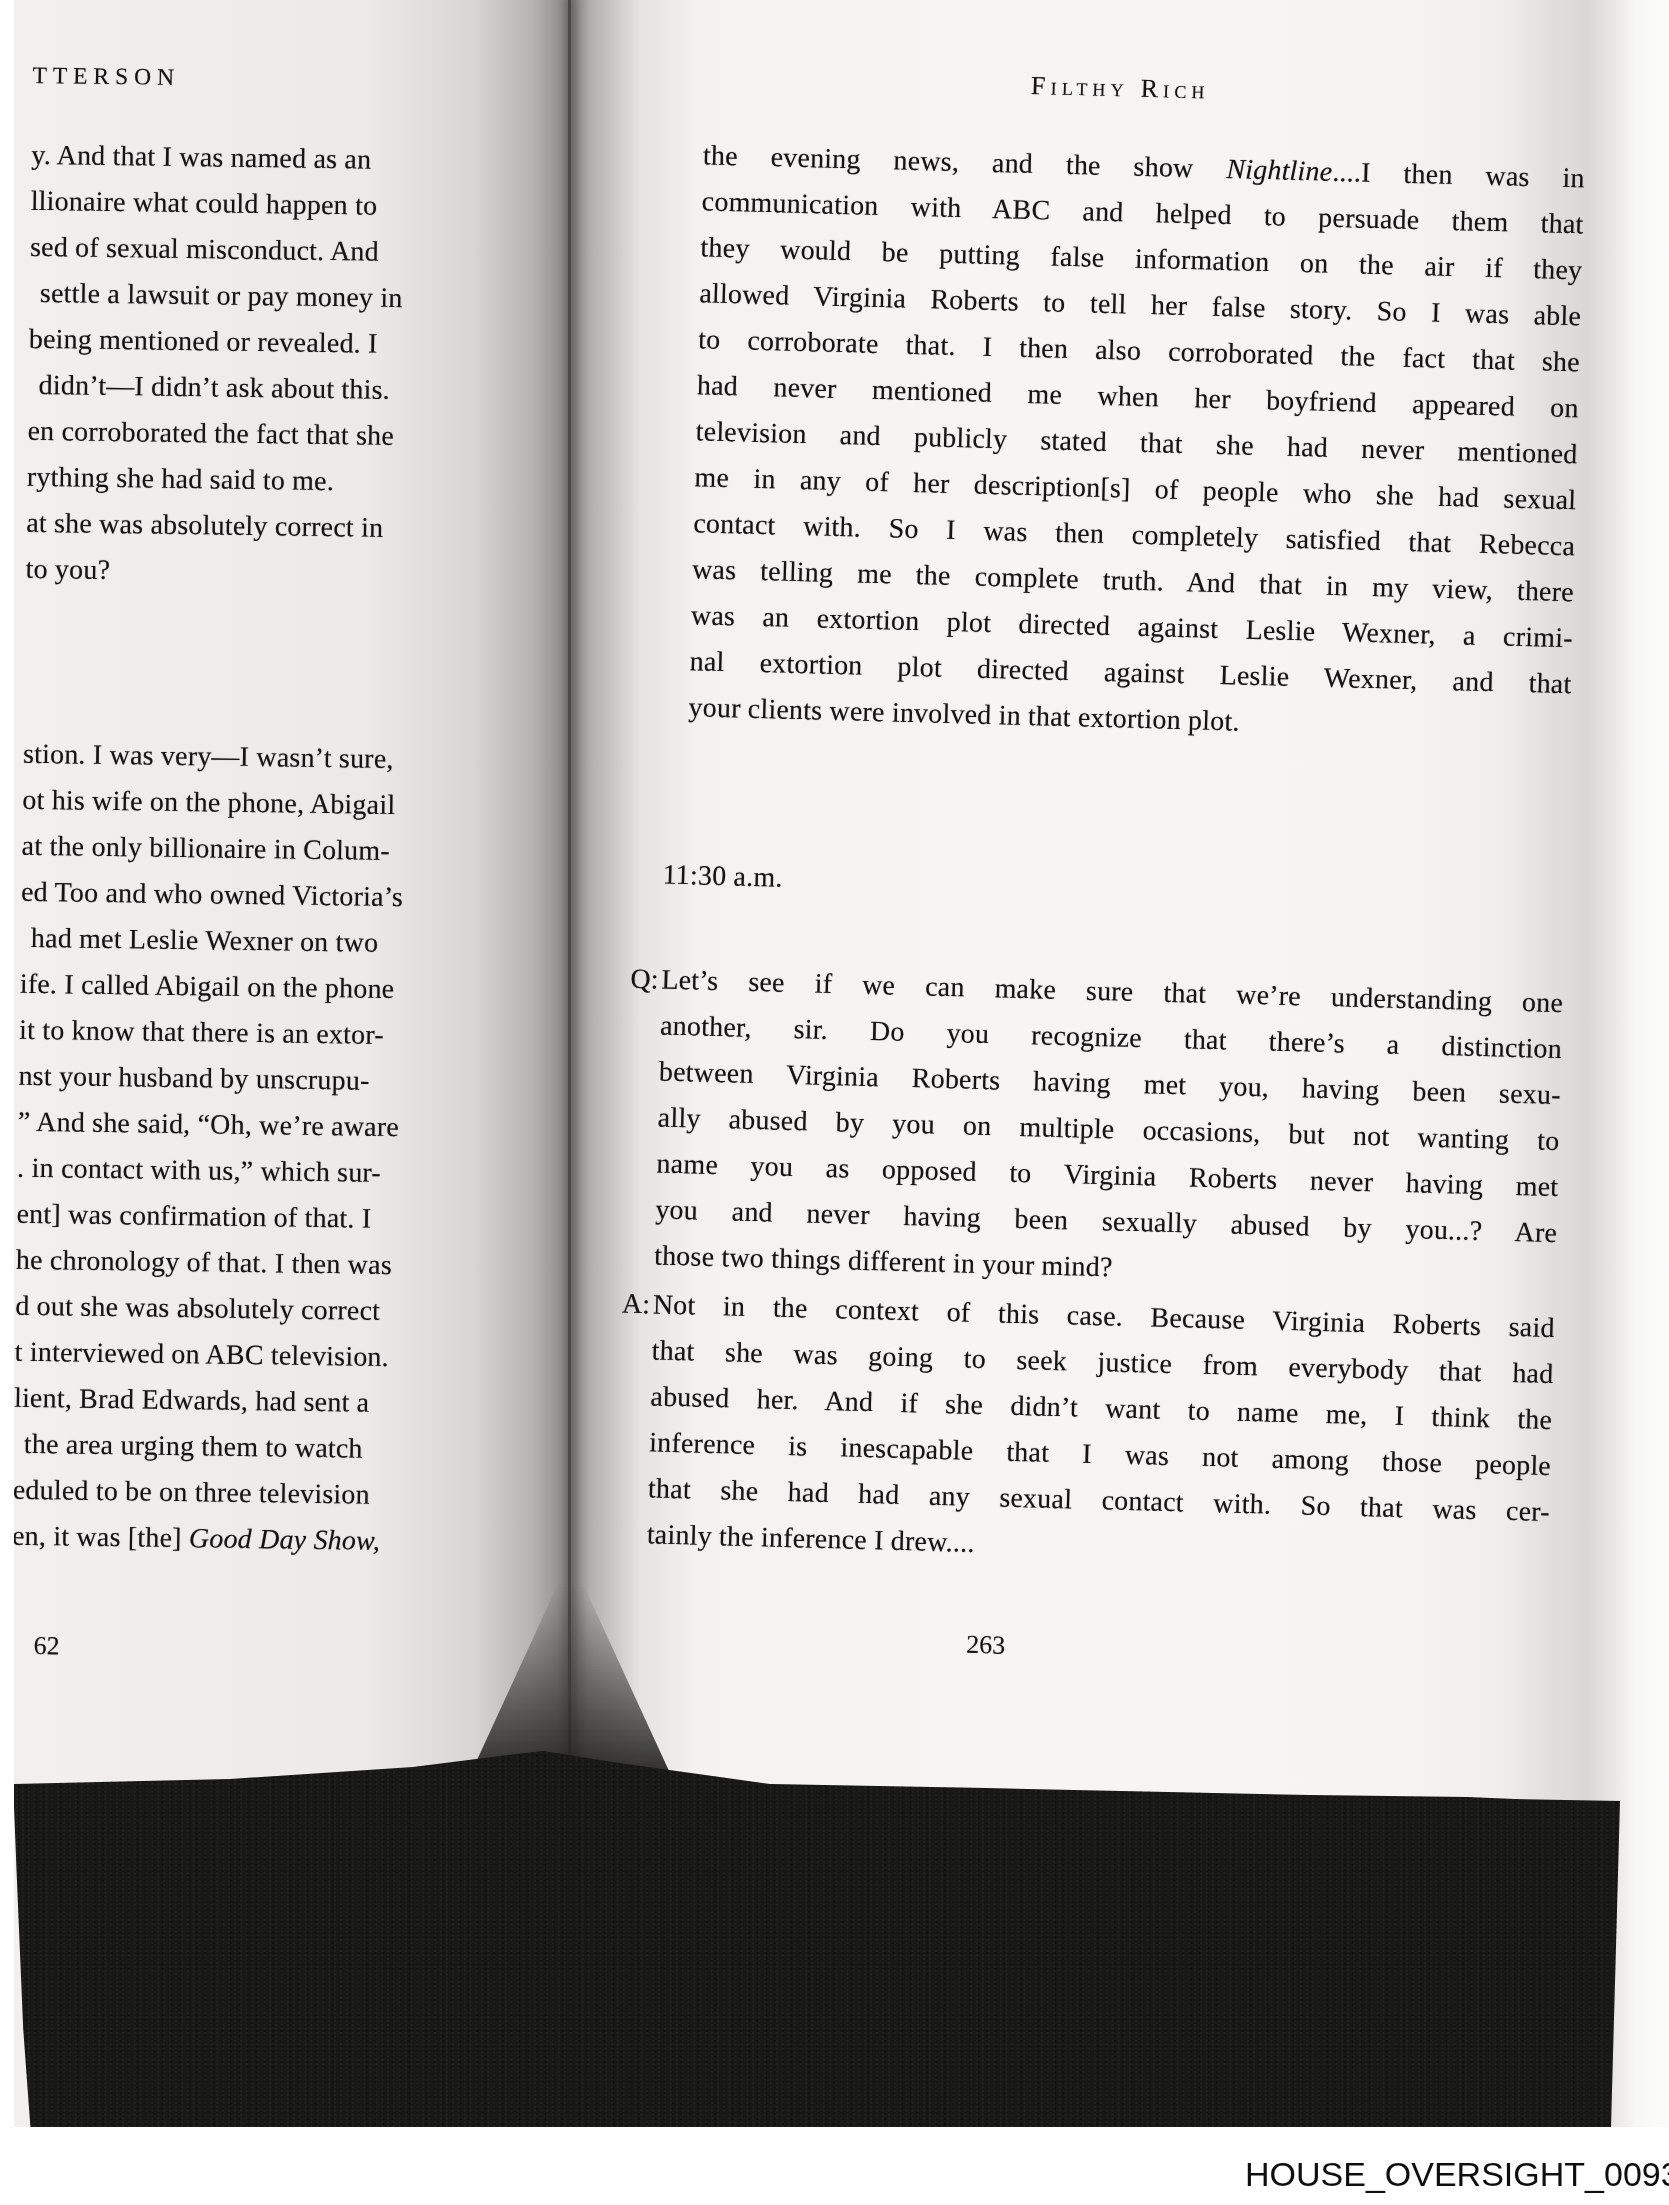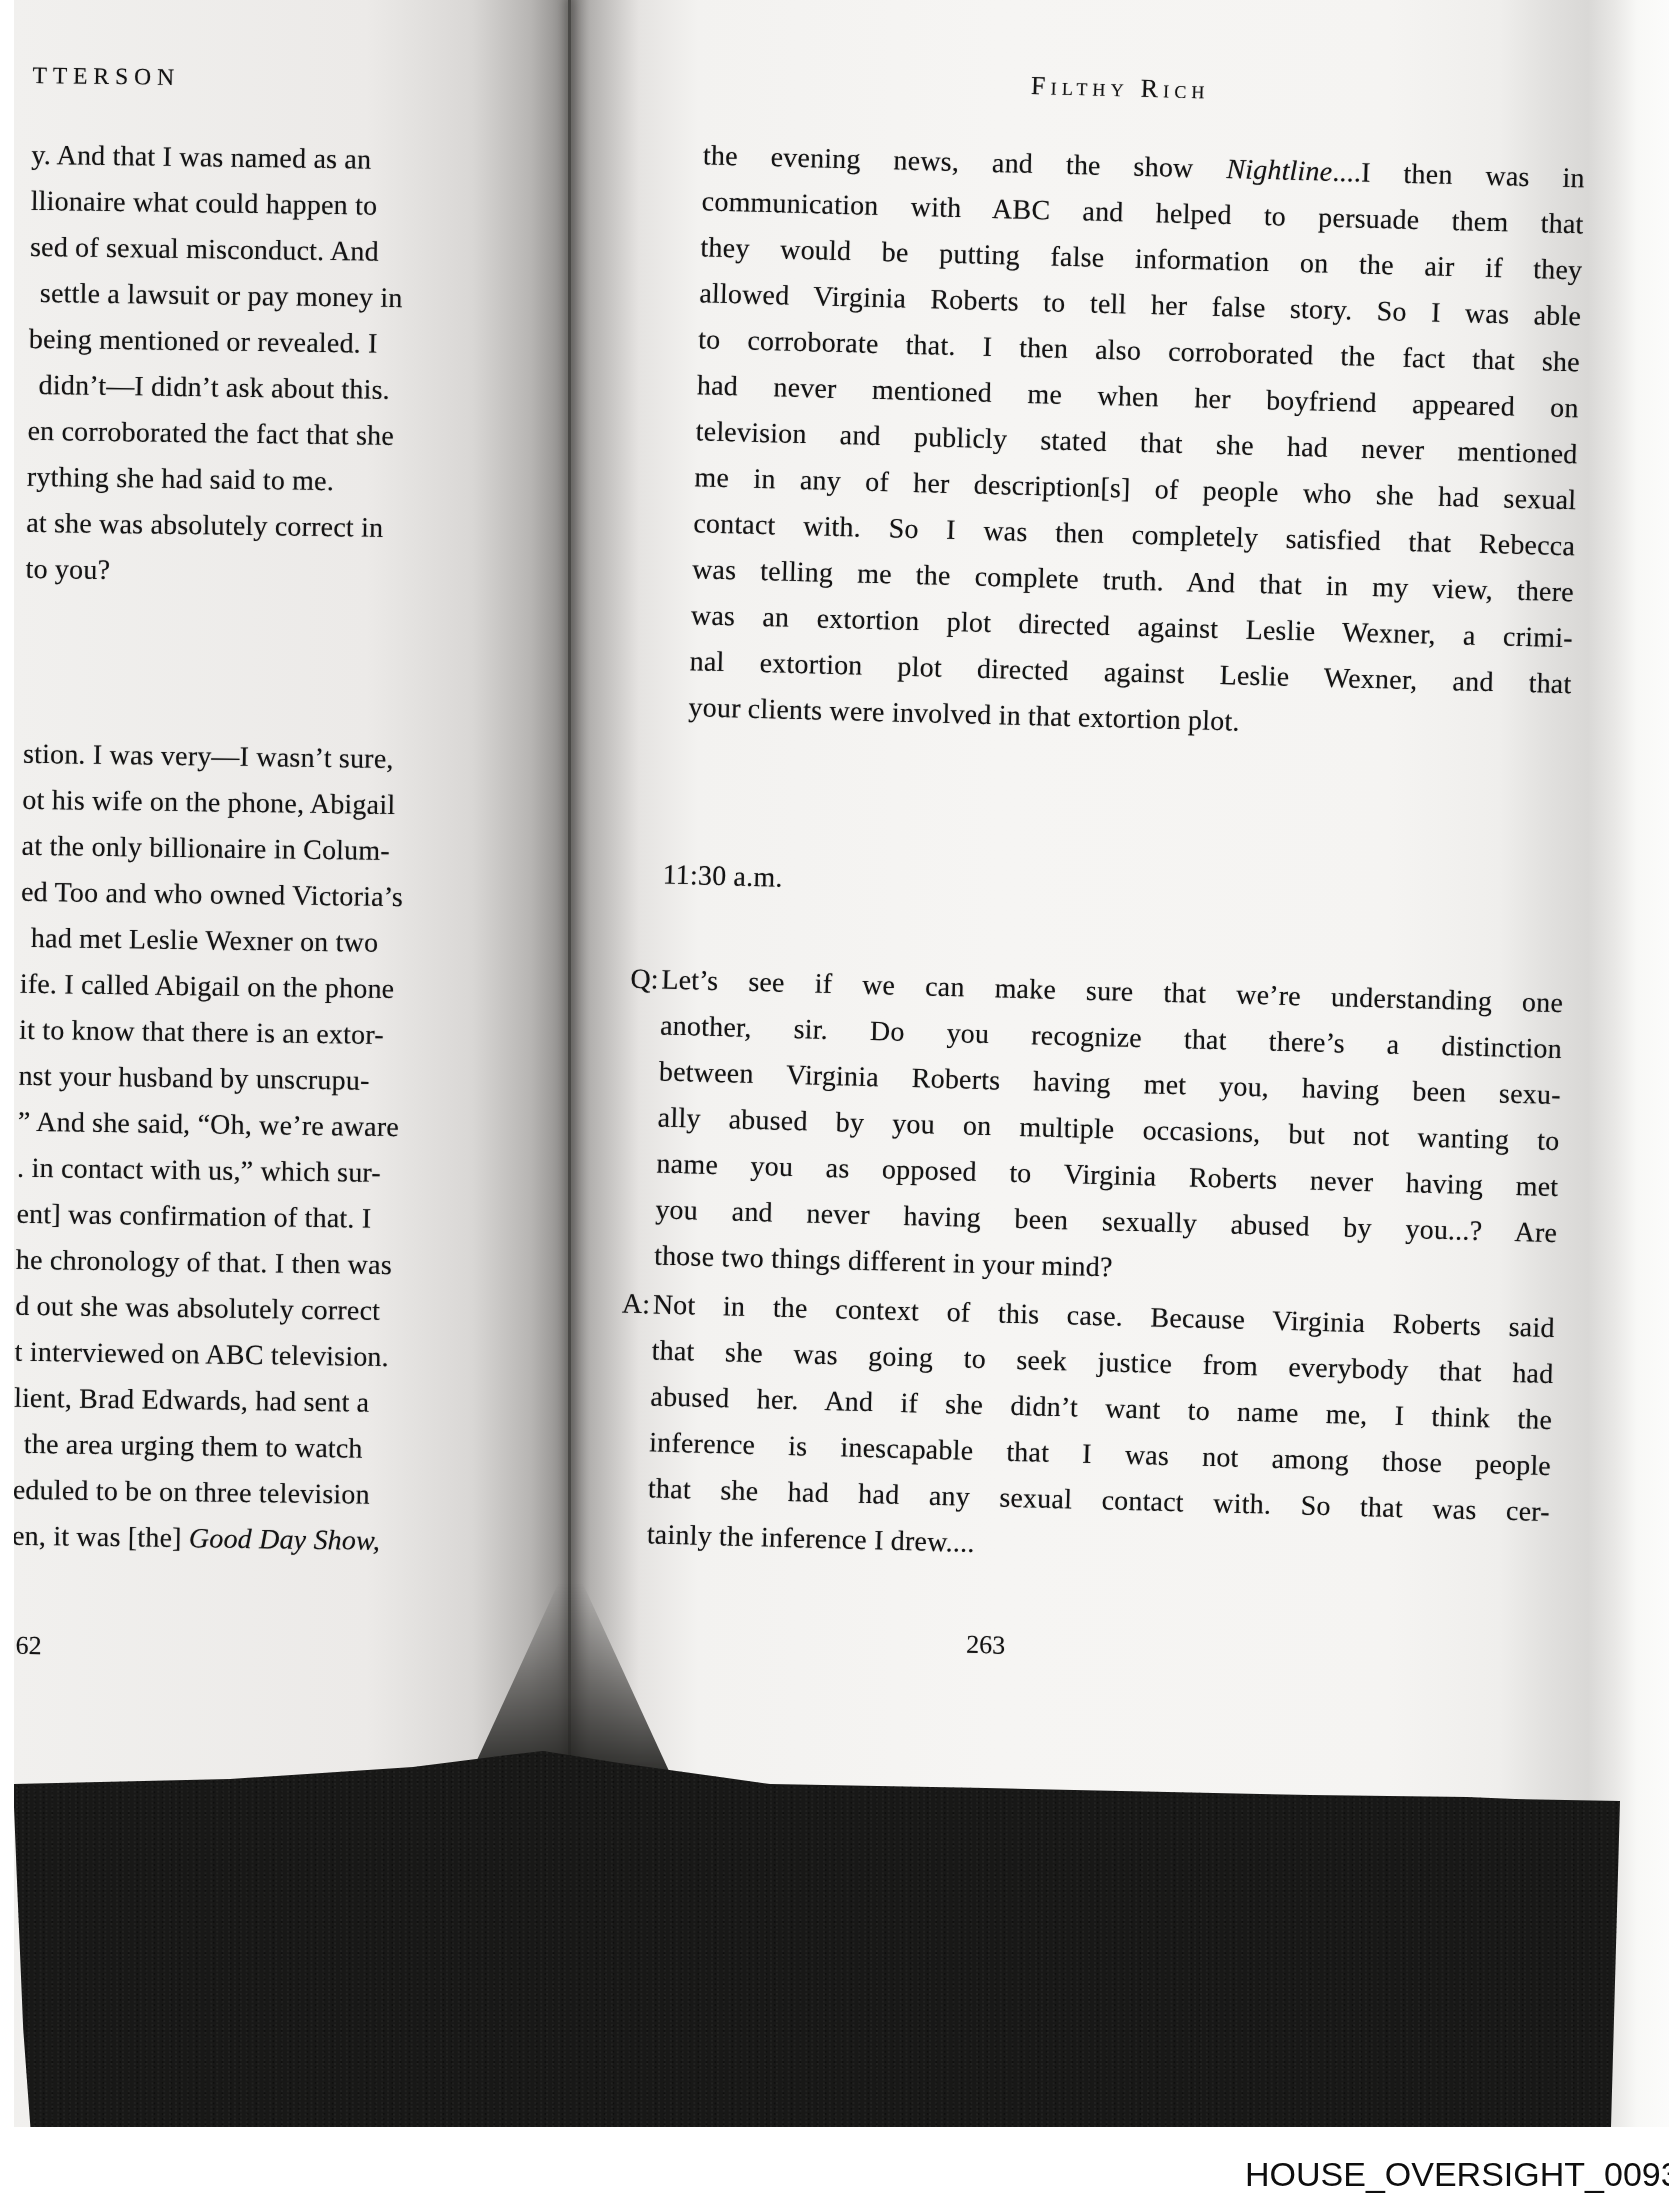--- a/index.html
+++ b/index.html
@@ -46,21 +46,21 @@
   .b2{top:734px;}
   .para1{top:143px;margin:0;left:51px;width:882px;position:absolute;}
   .time{position:absolute;top:863px;left:29.5px;}
   .qa{position:absolute;left:0;width:933px;}
   .qblk{top:968px;}
   .ablk{top:1293px;}
   .qa .rline{padding-left:31px;position:relative;}
   .marker{position:absolute;left:0;top:0;padding-left:0 !important;}
   .qa .rline .marker{padding-left:0;}
   .folio{position:absolute;font-size:26px;text-shadow:0 0 1px rgba(15,15,15,.4);}
-  .f62{top:1634px;left:5px;}
+  .f62{top:1634px;left:23px;}
   .f263{top:1633px;left:353px;}
   .ind{padding-left:10.5px;}
   i{font-style:italic;}
   .watermark{position:absolute;left:1231px;top:2155px;width:432px;
     font-family:"Liberation Sans","DejaVu Sans",sans-serif;font-size:34px;color:#0e0e0e;
     letter-spacing:0;white-space:nowrap;}
 </style>
 </head>
 <body>
 

